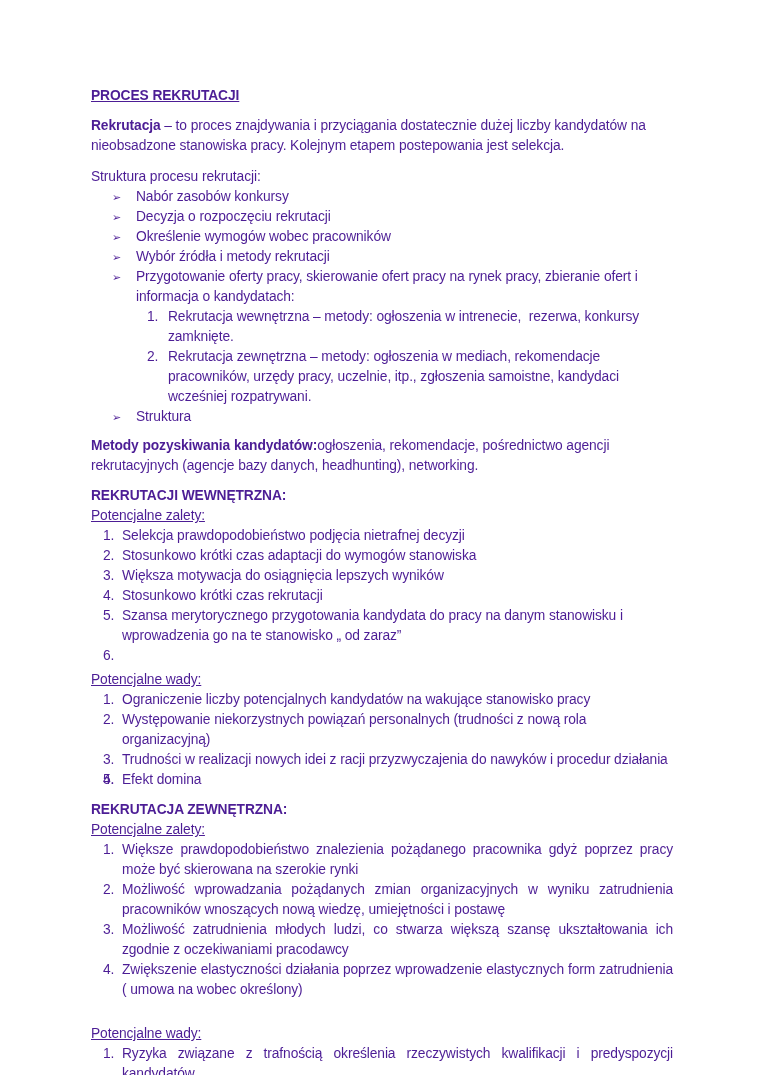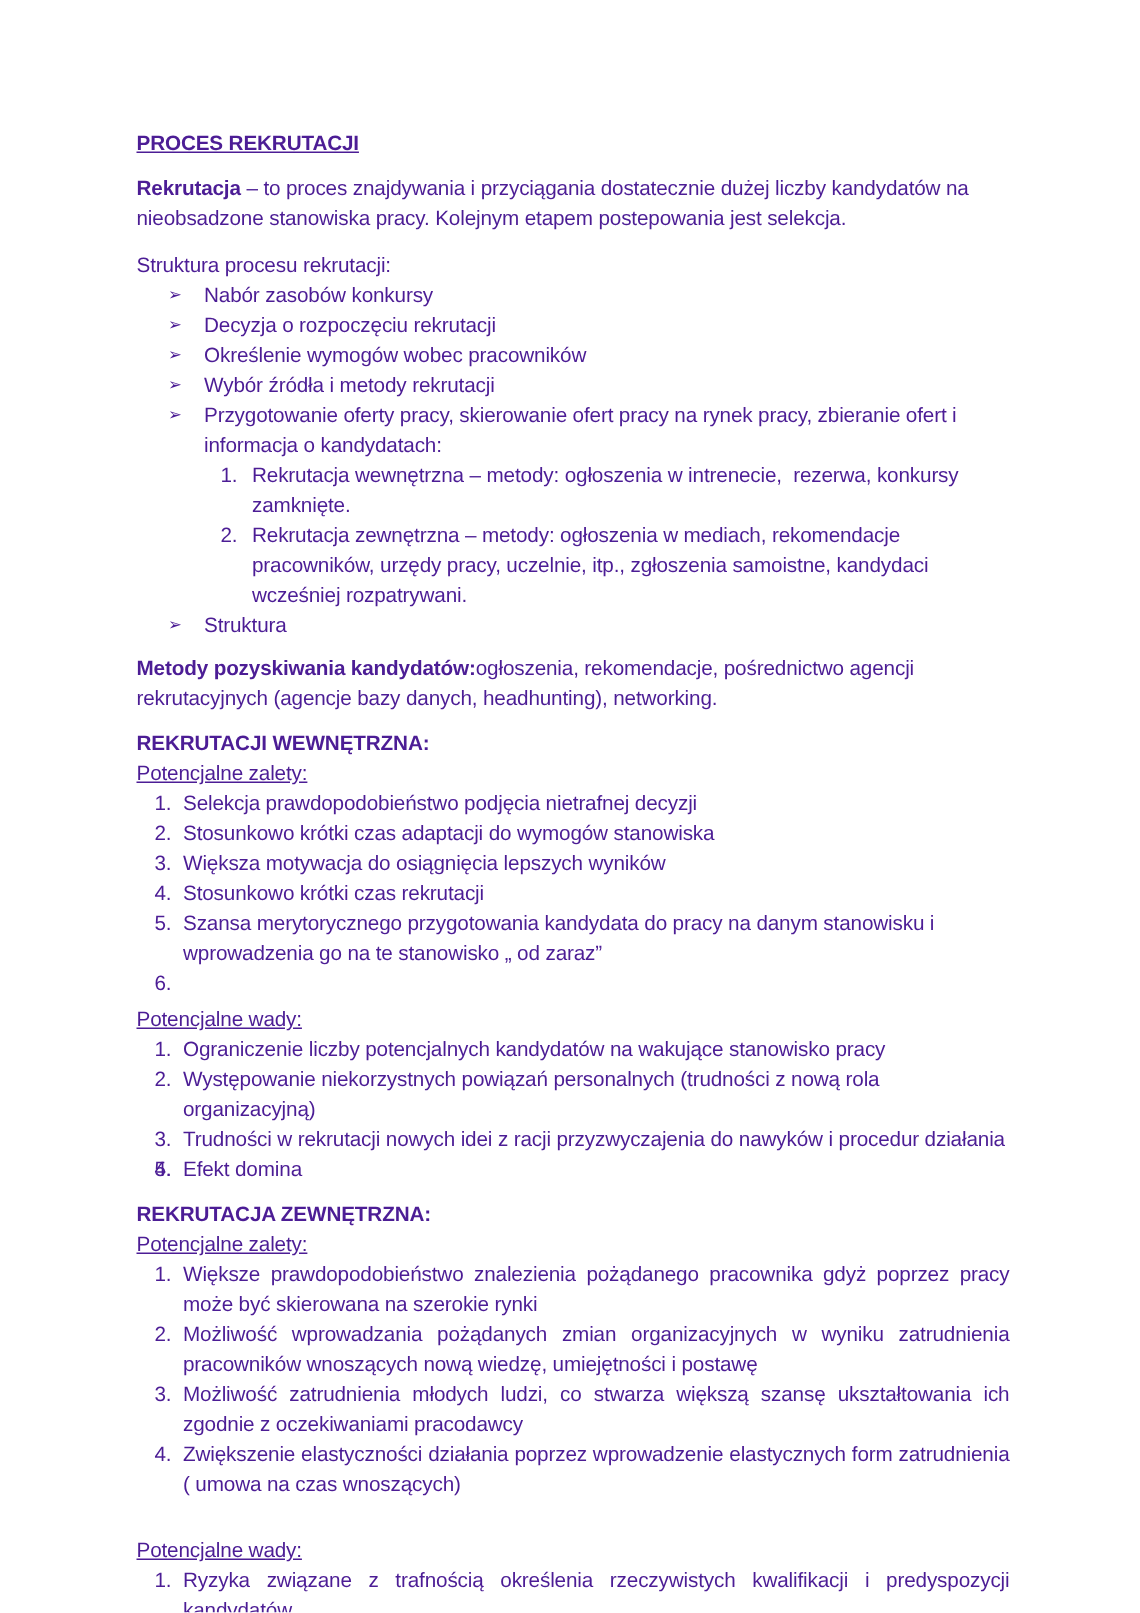--- a/index.html
+++ b/index.html
@@ -76,33 +76,33 @@
             <div class="ol-item"><span class="ol-marker">2.</span><span class="ol-text pre">Stosunkowo krótki czas adaptacji do wymogów stanowiska</span></div>
             <div class="ol-item"><span class="ol-marker">3.</span><span class="ol-text pre">Większa motywacja do osiągnięcia lepszych wyników</span></div>
             <div class="ol-item"><span class="ol-marker">4.</span><span class="ol-text pre">Stosunkowo krótki czas rekrutacji</span></div>
             <div class="ol-item"><span class="ol-marker">5.</span><span class="ol-text pre">Szansa merytorycznego przygotowania kandydata do pracy na danym stanowisku i wprowadzenia go na te stanowisko „ od zaraz”</span></div>
             <div class="ol-item"><span class="ol-marker">6.</span></div>
           </div>
           <div class="group">
             <div class="group-label">Potencjalne wady:</div>
             <div class="ol-item"><span class="ol-marker">1.</span><span class="ol-text pre">Ograniczenie liczby potencjalnych kandydatów na wakujące stanowisko pracy</span></div>
             <div class="ol-item"><span class="ol-marker">2.</span><span class="ol-text pre">Występowanie niekorzystnych powiązań personalnych (trudności z nową rola organizacyjną)</span></div>
-            <div class="ol-item"><span class="ol-marker">3.</span><span class="ol-text pre">Trudności w rekrutacji nowych idei z racji przyzwyczajenia do nawyków i procedur działania</span></div>
+            <div class="ol-item"><span class="ol-marker">3.</span><span class="ol-text pre">Trudności w realizacji nowych idei z racji przyzwyczajenia do nawyków i procedur działania</span></div>
             <div class="ol-item"><span class="ol-marker">4.</span></div>
             <div class="ol-item"><span class="ol-marker">5.</span><span class="ol-text pre">Efekt domina</span></div>
           </div>
         </section>
         <section class="section">
           <div class="section-heading">REKRUTACJA ZEWNĘTRZNA:</div>
           <div class="group">
             <div class="group-label">Potencjalne zalety:</div>
             <div class="ol-item justified"><span class="ol-marker">1.</span><span class="ol-text pre">Większe prawdopodobieństwo znalezienia pożądanego pracownika gdyż poprzez pracy może być skierowana na szerokie rynki</span></div>
             <div class="ol-item justified"><span class="ol-marker">2.</span><span class="ol-text pre">Możliwość wprowadzania pożądanych zmian organizacyjnych w wyniku zatrudnienia pracowników wnoszących nową wiedzę, umiejętności i postawę</span></div>
             <div class="ol-item justified"><span class="ol-marker">3.</span><span class="ol-text pre">Możliwość zatrudnienia młodych ludzi, co stwarza większą szansę ukształtowania ich zgodnie z oczekiwaniami pracodawcy</span></div>
-            <div class="ol-item justified"><span class="ol-marker">4.</span><span class="ol-text pre">Zwiększenie elastyczności działania poprzez wprowadzenie elastycznych form zatrudnienia ( umowa na czas wnoszących)</span></div>
+            <div class="ol-item justified"><span class="ol-marker">4.</span><span class="ol-text pre">Zwiększenie elastyczności działania poprzez wprowadzenie elastycznych form zatrudnienia ( umowa na wobec określony)</span></div>
           </div>
           <div class="group">
             <div class="group-label">Potencjalne wady:</div>
             <div class="ol-item justified"><span class="ol-marker">1.</span><span class="ol-text pre">Ryzyka związane z trafnością określenia rzeczywistych kwalifikacji i predyspozycji kandydatów</span></div>
           </div>
         </section>
       </div>
 
   </div>
 </div>

